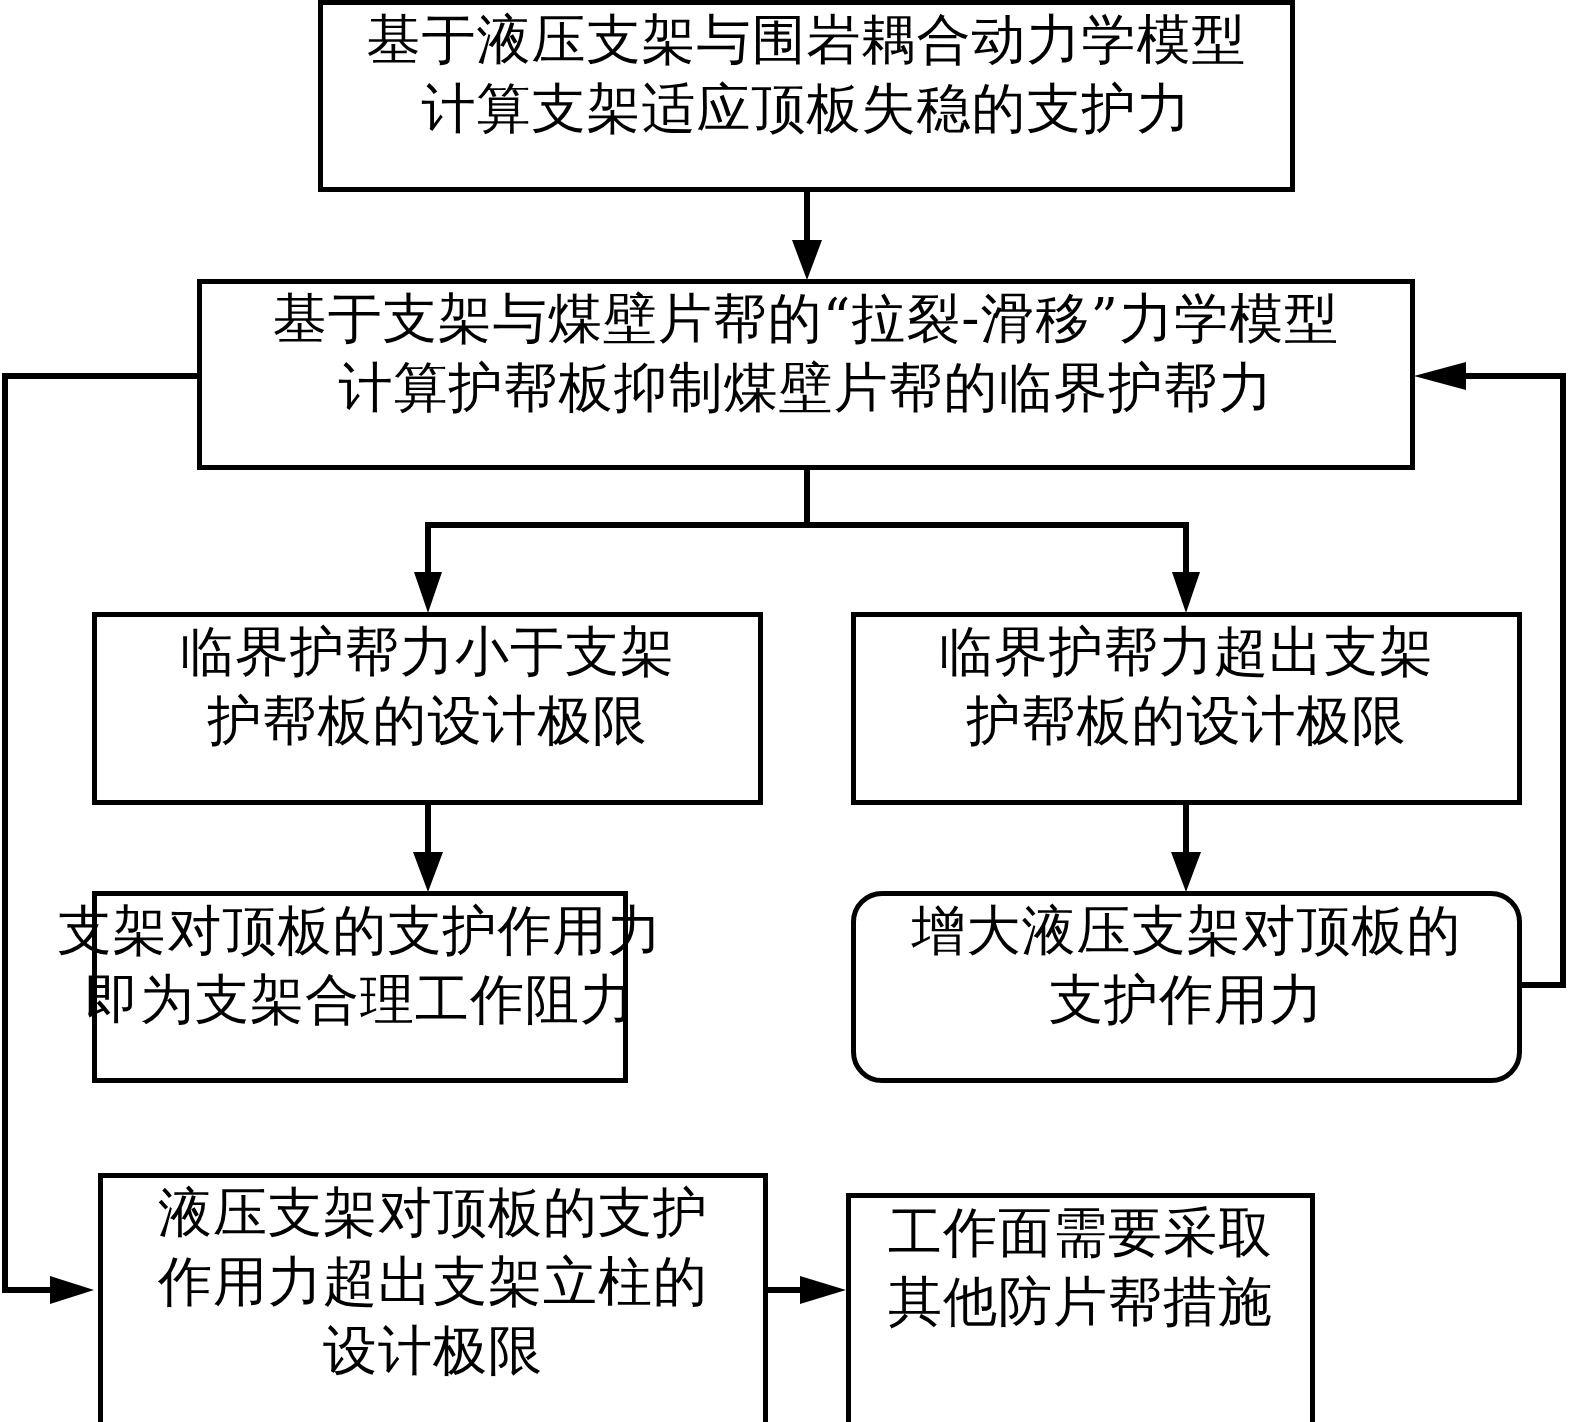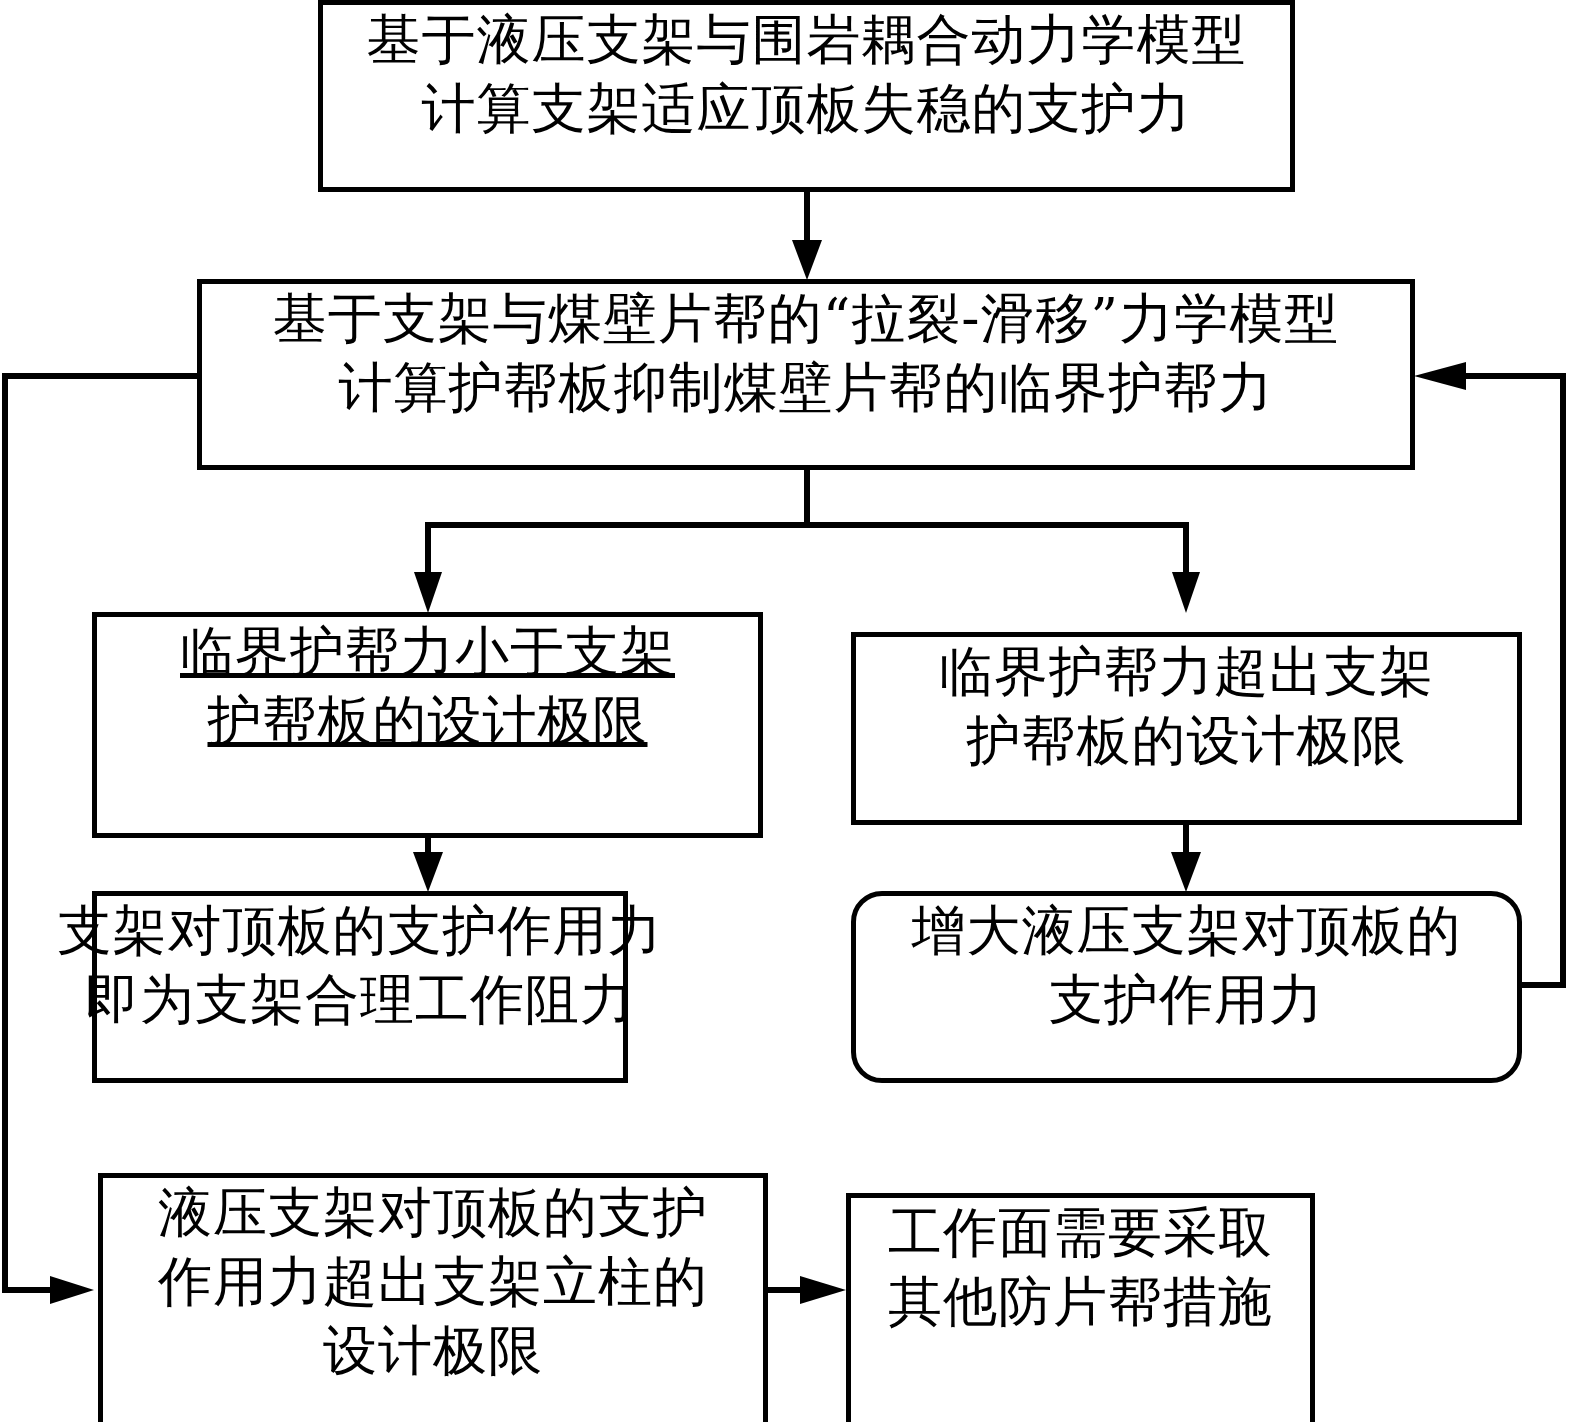--- a/index.html
+++ b/index.html
@@ -72,28 +72,28 @@
     </span>
   </div>
 
   <div class="box" style="left:197px; top:279px; width:1218px; height:191px;">
     <span class="txt">
       <span class="line">基于支架与煤壁片帮的“拉裂-滑移”力学模型</span>
       <span class="line">计算护帮板抑制煤壁片帮的临界护帮力</span>
     </span>
   </div>
 
-  <div class="box" style="left:92px; top:612px; width:671px; height:226px;text-decoration:underline;">
+  <div class="box" style="left:92px; top:612px; width:671px; height:193px;">
     <span class="txt">
       <span class="line">临界护帮力小于支架</span>
       <span class="line">护帮板的设计极限</span>
     </span>
   </div>
 
-  <div class="box" style="left:851px; top:632px; width:671px; height:193px;">
+  <div class="box" style="left:851px; top:612px; width:671px; height:193px;">
     <span class="txt">
       <span class="line">临界护帮力超出支架</span>
       <span class="line">护帮板的设计极限</span>
     </span>
   </div>
 
   <div class="box" style="left:92px; top:891px; width:536px; height:192px;">
     <span class="txt">
       <span class="line">支架对顶板的支护作用力</span>
       <span class="line">即为支架合理工作阻力</span>

